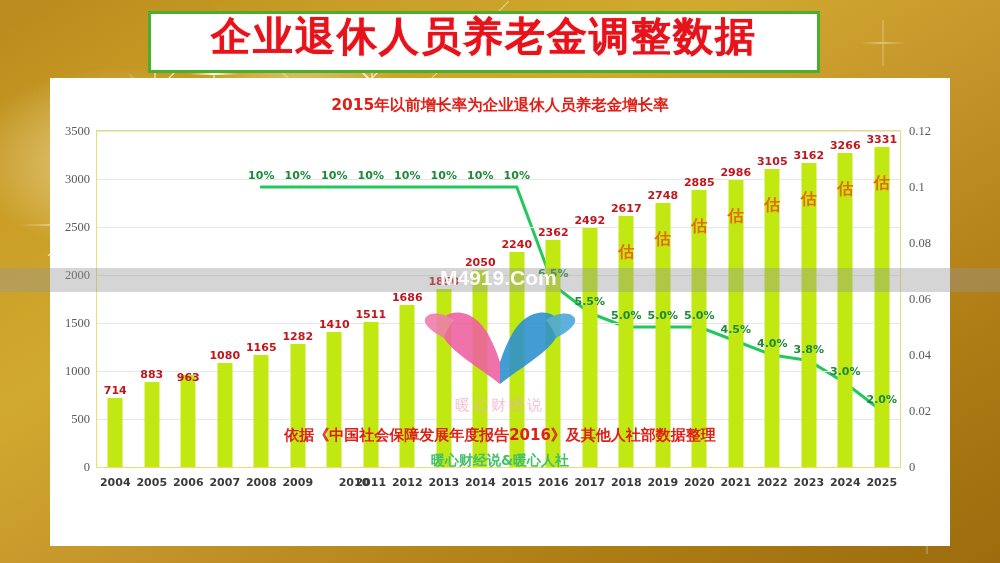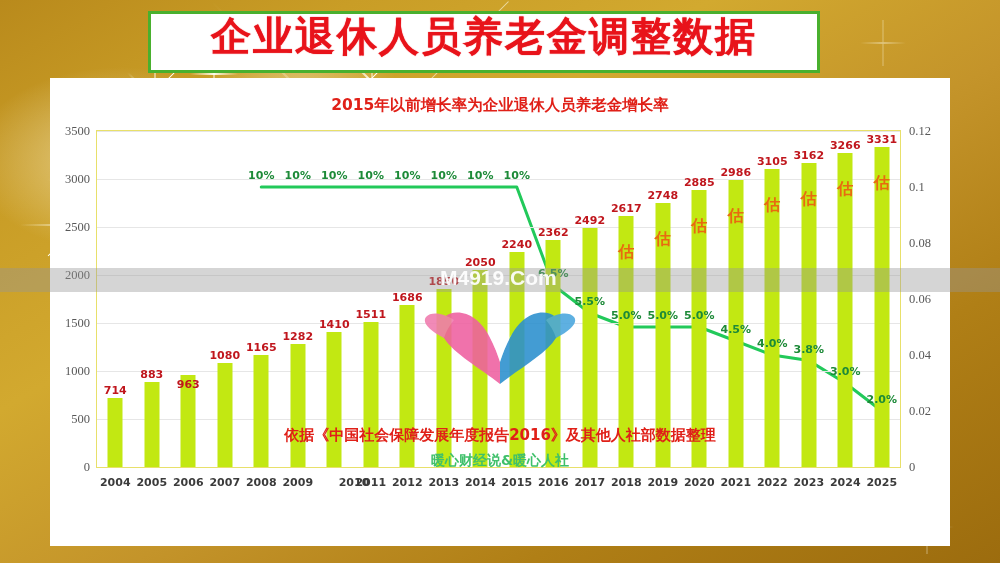--- a/index.html
+++ b/index.html
@@ -201,21 +201,21 @@
       <div class="ytick-r" style="top: 112px;">0.08</div>
       <div class="ytick-r" style="top: 56px;">0.1</div>
       <div class="ytick-r" style="top: 0px;">0.12</div>
       <div class="bar" title="2004: 714" style="left: 18.25px; height: 68.544px;"></div>
       <div class="barlabel" style="left: 18.25px; top: 267.456px;">714</div>
       <div class="xtick" style="left: 18.25px;">2004</div>
       <div class="bar" title="2005: 883" style="left: 54.75px; height: 84.768px;"></div>
       <div class="barlabel" style="left: 54.75px; top: 251.232px;">883</div>
       <div class="xtick" style="left: 54.75px;">2005</div>
       <div class="bar" title="2006: 963" style="left: 91.25px; height: 92.448px;"></div>
-      <div class="barlabel" style="left: 91.25px; top: 261px;">963</div>
+      <div class="barlabel" style="left: 91.25px; top: 254px;">963</div>
       <div class="xtick" style="left: 91.25px;">2006</div>
       <div class="bar" title="2007: 1080" style="left: 127.75px; height: 103.68px;"></div>
       <div class="barlabel" style="left: 127.75px; top: 232.32px;">1080</div>
       <div class="xtick" style="left: 127.75px;">2007</div>
       <div class="bar" title="2008: 1165" style="left: 164.25px; height: 111.84px;"></div>
       <div class="barlabel" style="left: 164.25px; top: 224.16px;">1165</div>
       <div class="xtick" style="left: 164.25px;">2008</div>
       <div class="bar" title="2009: 1282" style="left: 200.75px; height: 123.072px;"></div>
       <div class="barlabel" style="left: 200.75px; top: 212.928px;">1282</div>
       <div class="xtick" style="left: 200.75px;">2009</div>
@@ -296,20 +296,21 @@
     </div>
 
   <div id="logo-wm">
     <svg width="160" height="86" viewBox="0 0 160 86">
       <path d="M80 80 C 60 64, 34 50, 24 34 C 14 18, 26 6, 42 9 C 54 11, 62 20, 68 30 C 72 37, 77 48, 80 58 Z" fill="#ef5fa0"></path>
       <path d="M24 34 C 8 26, 2 18, 6 13 C 11 7, 24 9, 34 16 C 30 21, 26 27, 24 34 Z" fill="#f07aae"></path>
       <path d="M80 80 C 100 64, 126 50, 136 34 C 146 18, 134 6, 118 9 C 106 11, 98 20, 92 30 C 88 37, 83 48, 80 58 Z" fill="#2a8fce"></path>
       <path d="M136 34 C 152 26, 158 18, 154 13 C 149 7, 136 9, 126 16 C 130 21, 134 27, 136 34 Z" fill="#48a6dd"></path>
       <path d="M80 58 C 77 48, 72 37, 68 30 C 74 36, 78 45, 80 52 C 82 45, 86 36, 92 30 C 88 37, 83 48, 80 58 Z" fill="#ffffff" opacity="0.35"></path>
     </svg>
+    <div id="logo-caption">暖心财经说</div>
   </div>
 
   <div id="source-note">依据《中国社会保障发展年度报告2016》及其他人社部数据整理</div>
   <div id="author-note">暖心财经说&amp;暖心人社</div>
 </div>
 
 <div id="gray-band"></div>
 <div id="site-wm">M4919.Com</div>
 
 </body></html>

